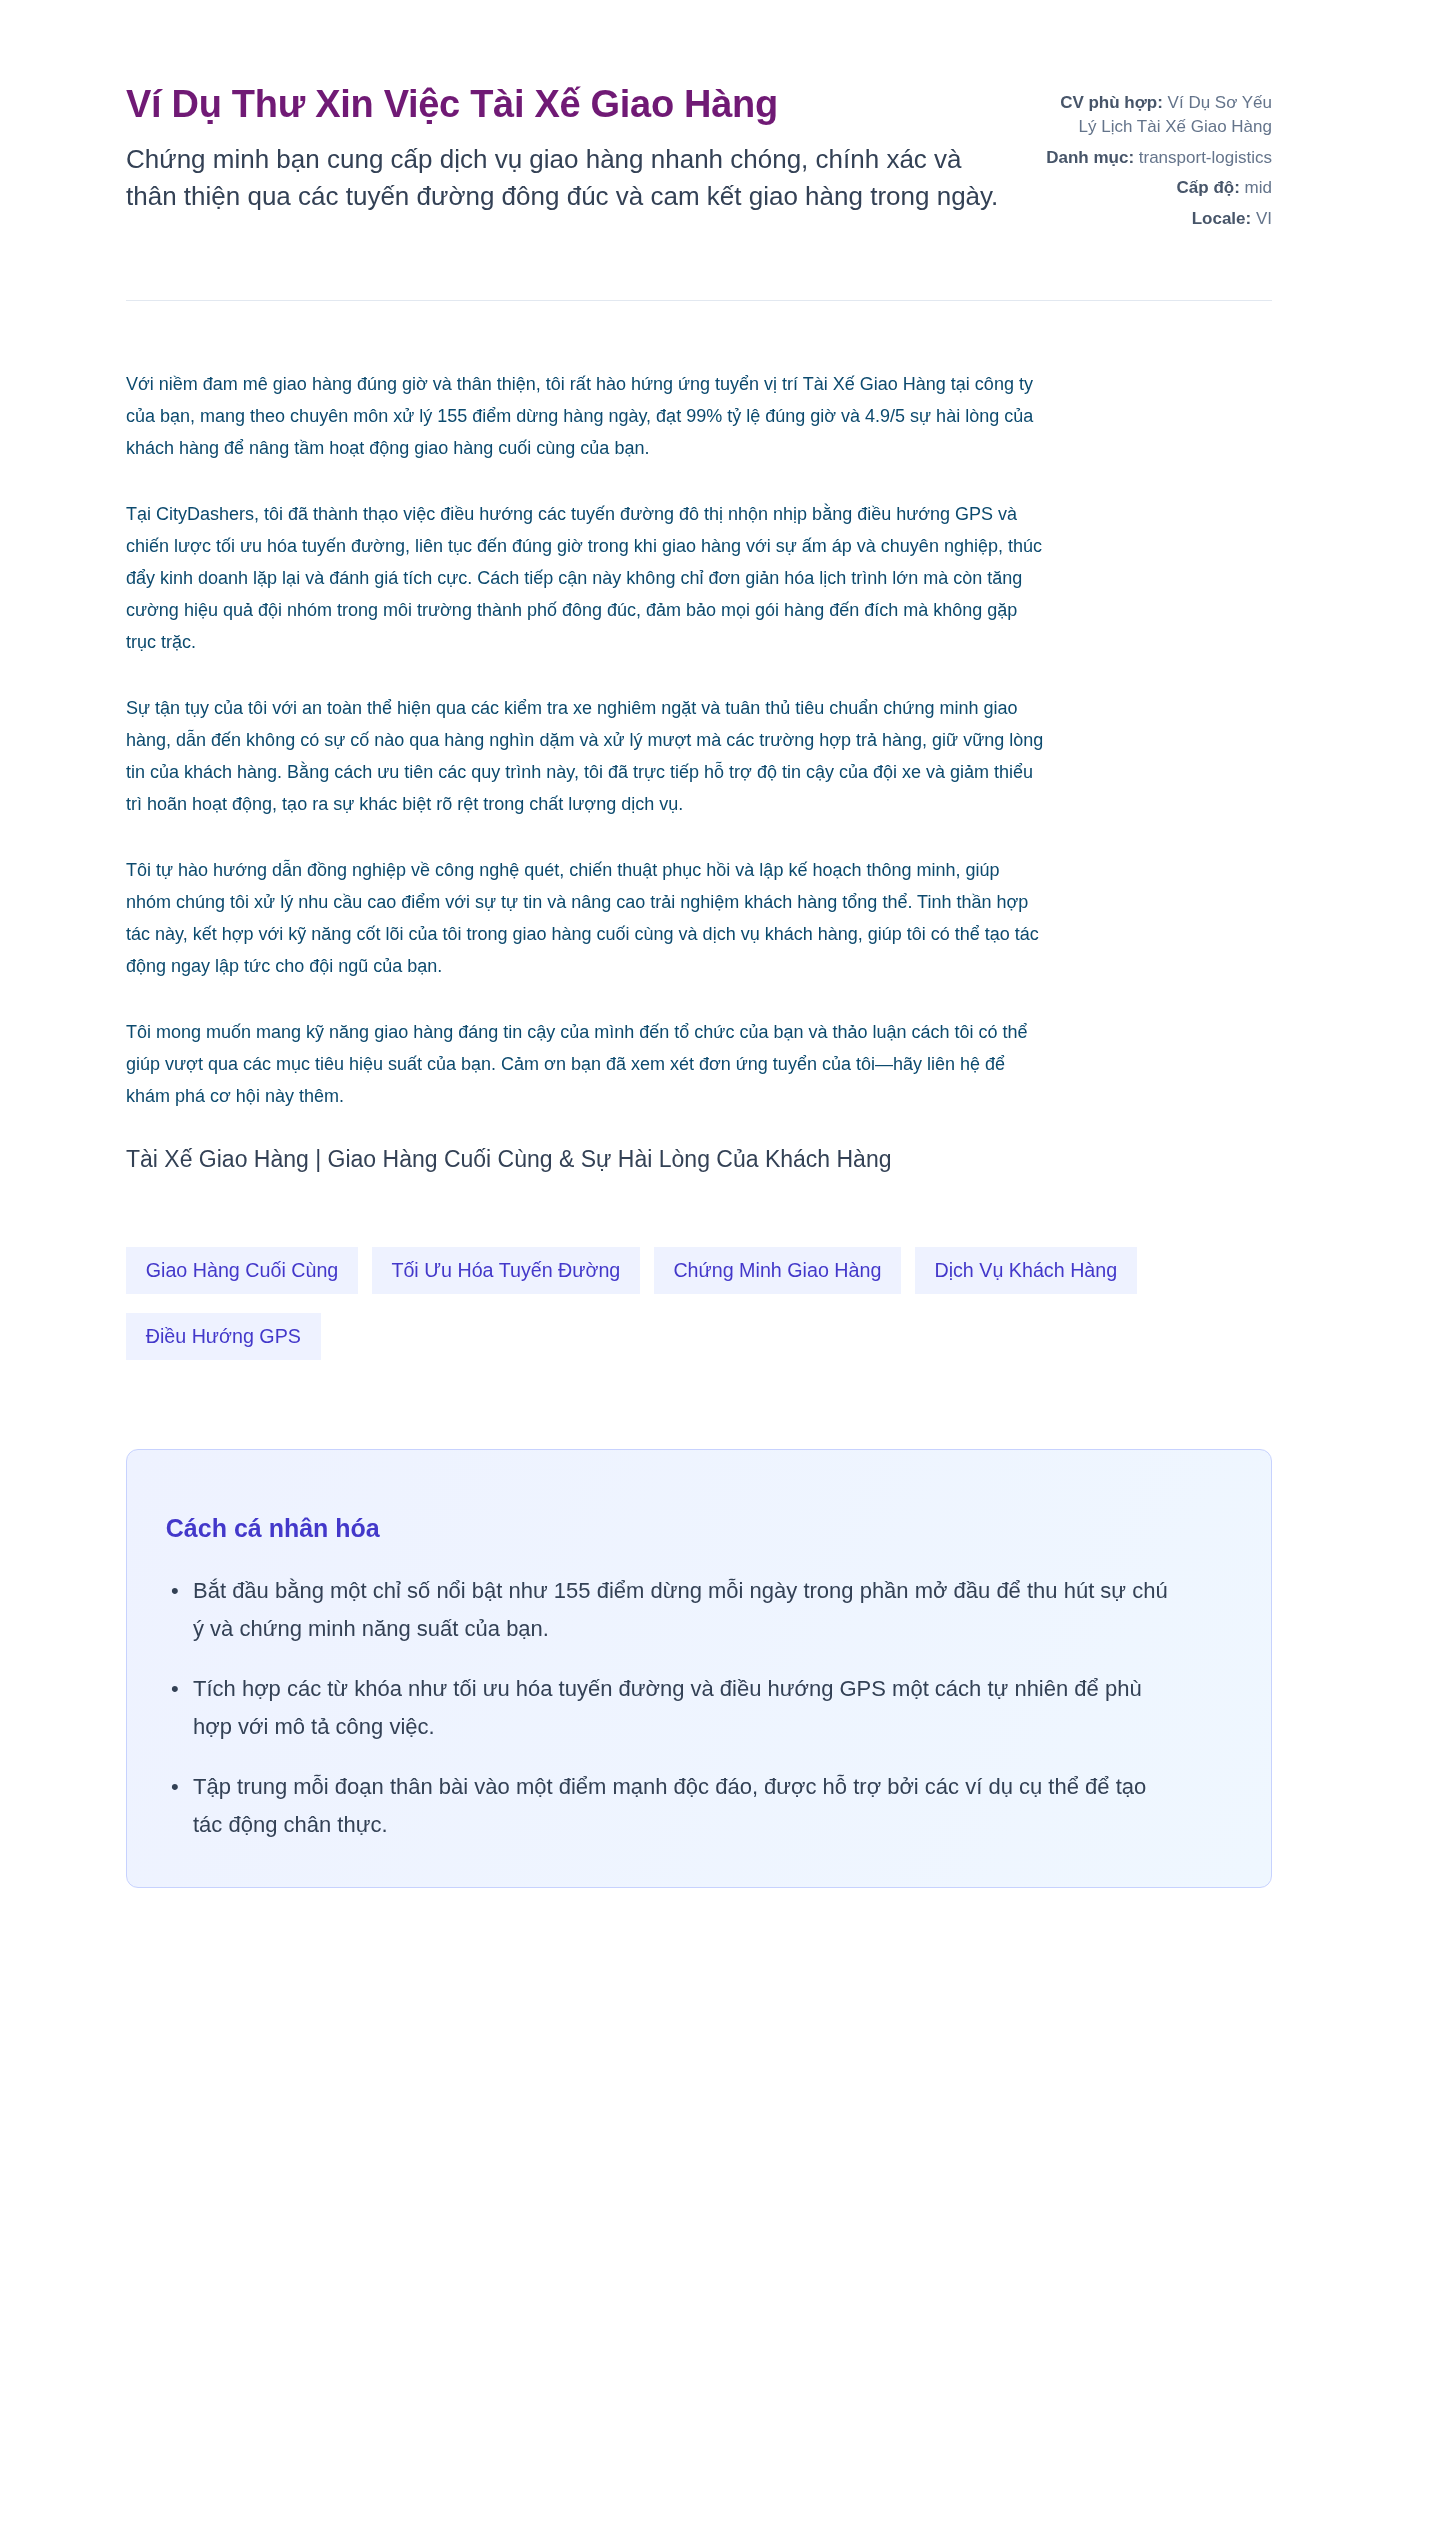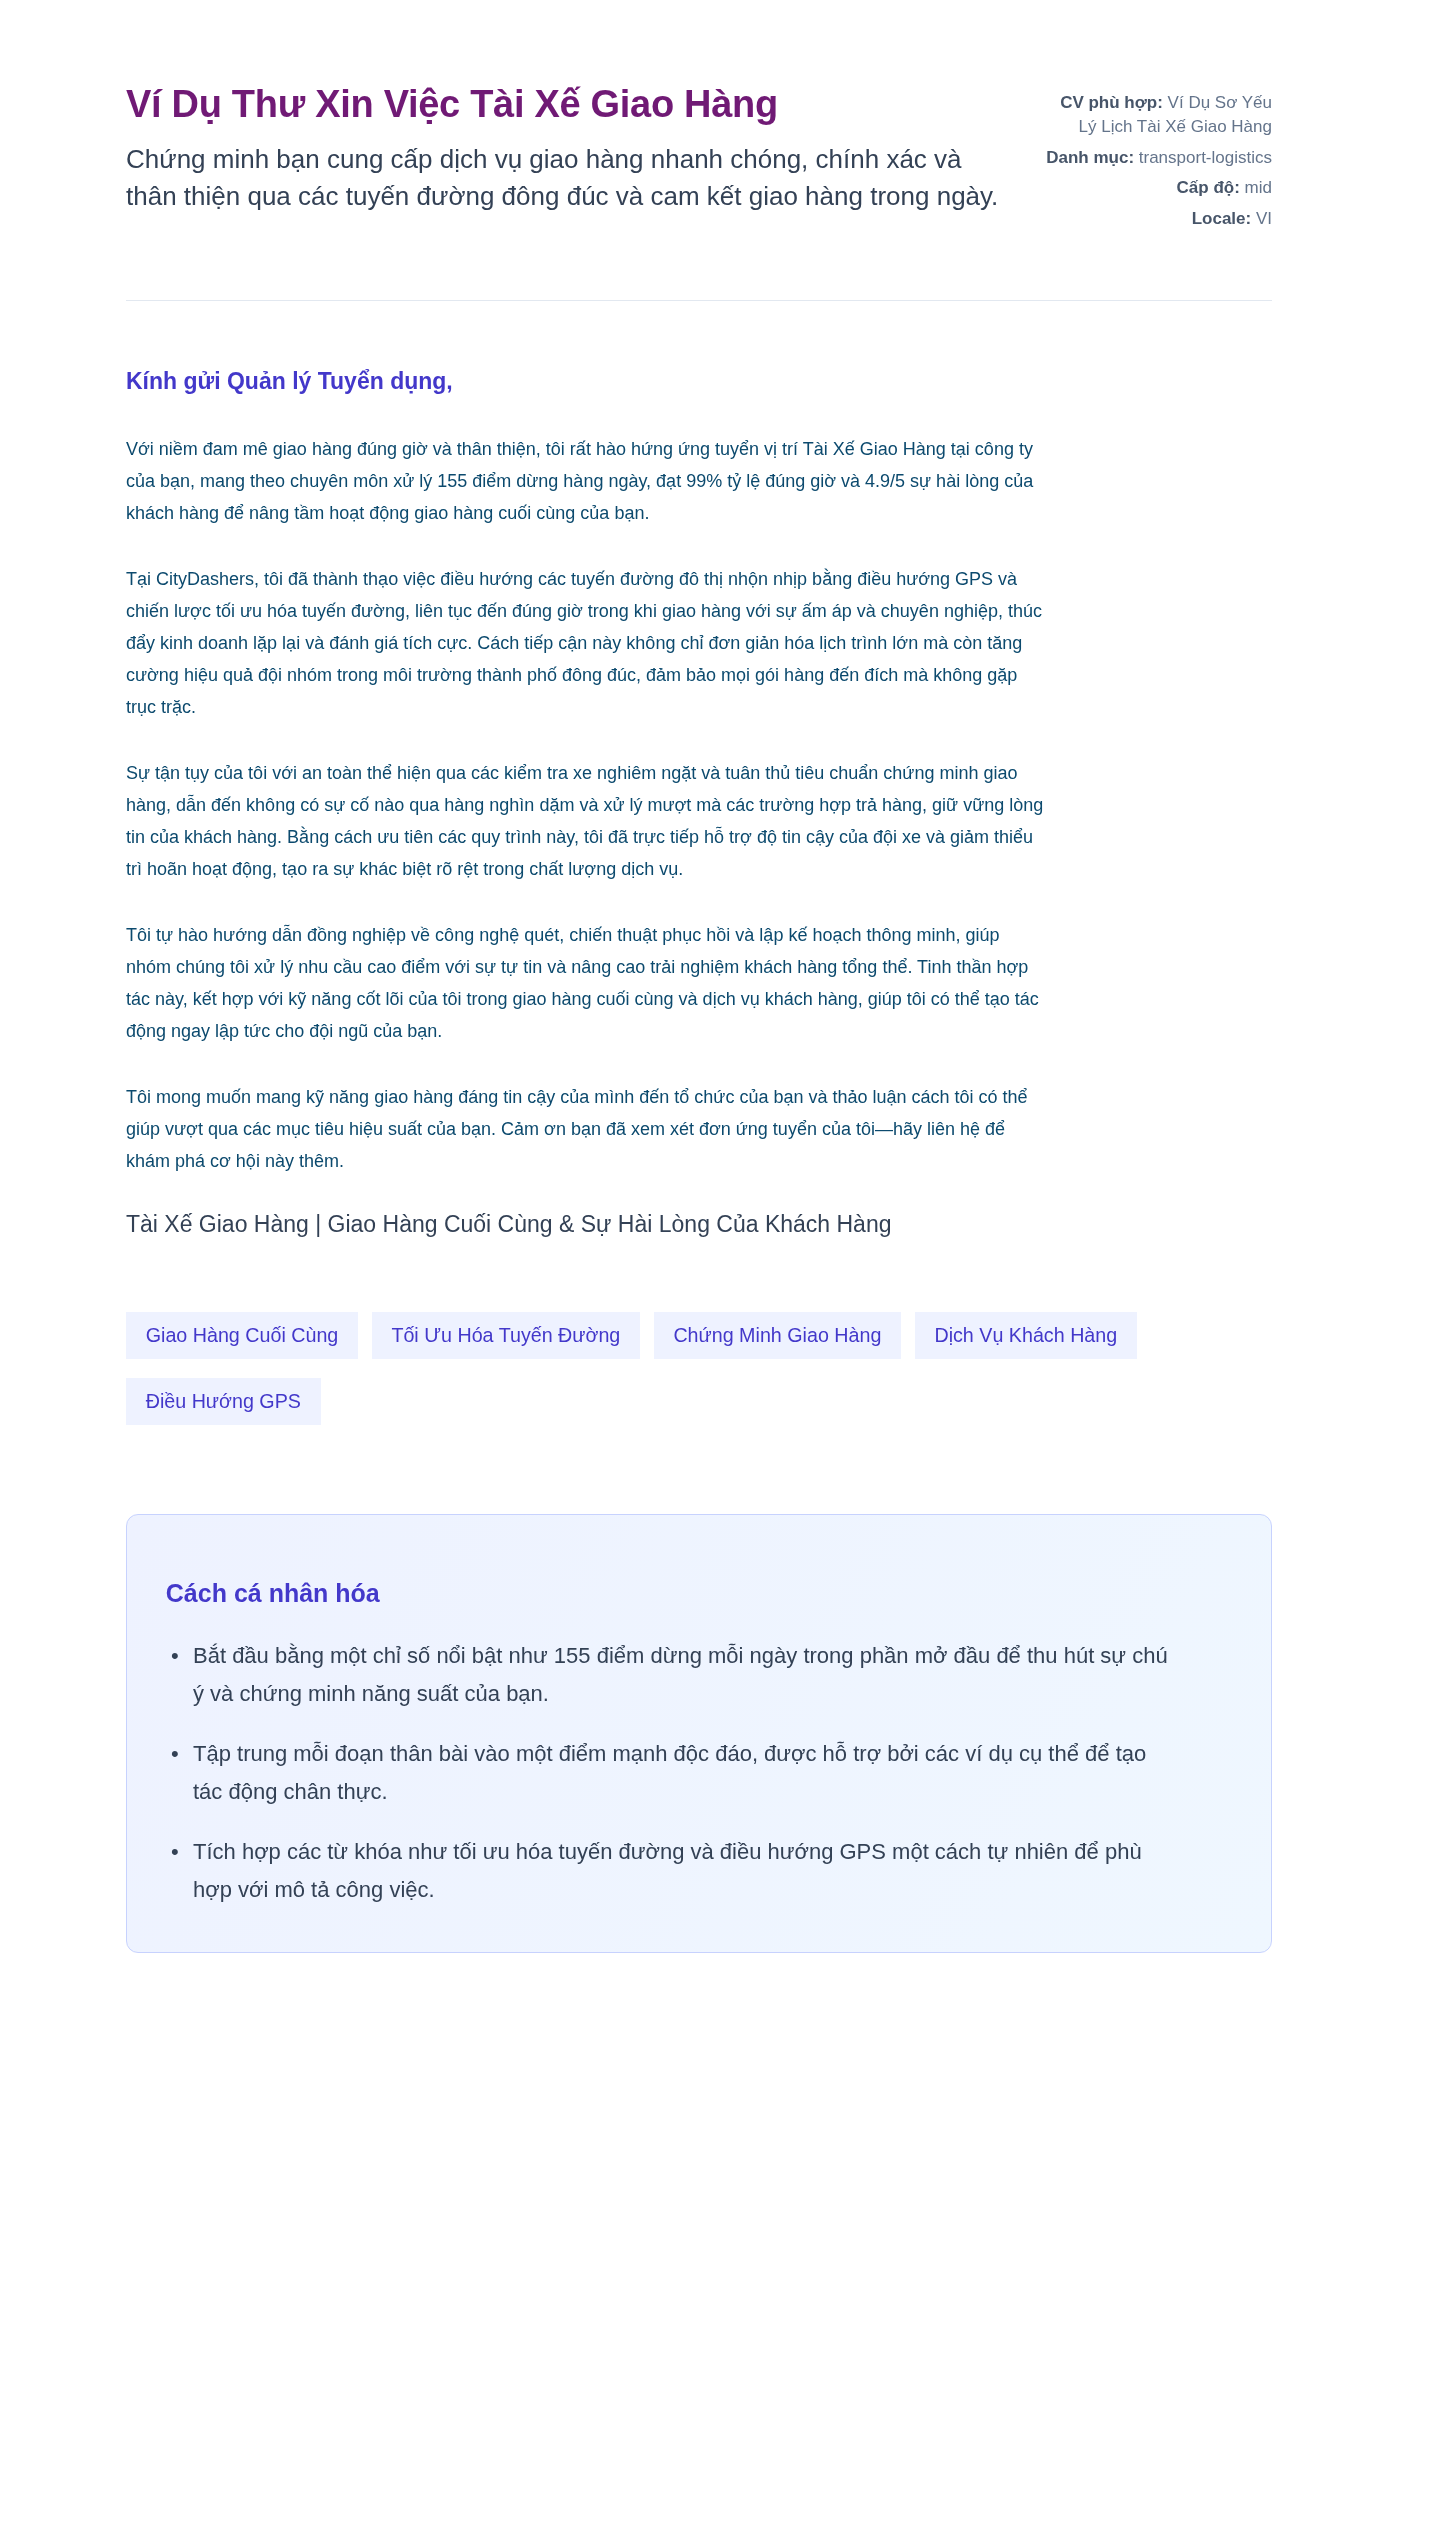--- a/index.html
+++ b/index.html
@@ -83,41 +83,40 @@
         <div class="meta-row">
           <span class="meta-label">Locale:</span>
           <span class="meta-value">VI</span>
         </div>
       </aside>
     </header>
 
     <hr class="divider">
 
     <main class="letter">
-      <p class="greeting">Kính gửi Quản lý Tuyển dụng,</p>
       <p class="para">Với niềm đam mê giao hàng đúng giờ và thân thiện, tôi rất hào hứng ứng tuyển vị trí Tài Xế Giao Hàng tại công ty của bạn, mang theo chuyên môn xử lý 155 điểm dừng hàng ngày, đạt 99% tỷ lệ đúng giờ và 4.9/5 sự hài lòng của khách hàng để nâng tầm hoạt động giao hàng cuối cùng của bạn.</p>
       <p class="para">Tại CityDashers, tôi đã thành thạo việc điều hướng các tuyến đường đô thị nhộn nhịp bằng điều hướng GPS và chiến lược tối ưu hóa tuyến đường, liên tục đến đúng giờ trong khi giao hàng với sự ấm áp và chuyên nghiệp, thúc đẩy kinh doanh lặp lại và đánh giá tích cực. Cách tiếp cận này không chỉ đơn giản hóa lịch trình lớn mà còn tăng cường hiệu quả đội nhóm trong môi trường thành phố đông đúc, đảm bảo mọi gói hàng đến đích mà không gặp trục trặc.</p>
       <p class="para">Sự tận tụy của tôi với an toàn thể hiện qua các kiểm tra xe nghiêm ngặt và tuân thủ tiêu chuẩn chứng minh giao hàng, dẫn đến không có sự cố nào qua hàng nghìn dặm và xử lý mượt mà các trường hợp trả hàng, giữ vững lòng tin của khách hàng. Bằng cách ưu tiên các quy trình này, tôi đã trực tiếp hỗ trợ độ tin cậy của đội xe và giảm thiểu trì hoãn hoạt động, tạo ra sự khác biệt rõ rệt trong chất lượng dịch vụ.</p>
       <p class="para">Tôi tự hào hướng dẫn đồng nghiệp về công nghệ quét, chiến thuật phục hồi và lập kế hoạch thông minh, giúp nhóm chúng tôi xử lý nhu cầu cao điểm với sự tự tin và nâng cao trải nghiệm khách hàng tổng thể. Tinh thần hợp tác này, kết hợp với kỹ năng cốt lõi của tôi trong giao hàng cuối cùng và dịch vụ khách hàng, giúp tôi có thể tạo tác động ngay lập tức cho đội ngũ của bạn.</p>
       <p class="para">Tôi mong muốn mang kỹ năng giao hàng đáng tin cậy của mình đến tổ chức của bạn và thảo luận cách tôi có thể giúp vượt qua các mục tiêu hiệu suất của bạn. Cảm ơn bạn đã xem xét đơn ứng tuyển của tôi—hãy liên hệ để khám phá cơ hội này thêm.</p>
       <p class="signature-role">Tài Xế Giao Hàng | Giao Hàng Cuối Cùng &amp; Sự Hài Lòng Của Khách Hàng</p>
     </main>
 
     <div class="tags">
       <span class="tag">Giao Hàng Cuối Cùng</span>
       <span class="tag">Tối Ưu Hóa Tuyến Đường</span>
       <span class="tag">Chứng Minh Giao Hàng</span>
       <span class="tag">Dịch Vụ Khách Hàng</span>
       <span class="tag">Điều Hướng GPS</span>
     </div>
 
     <aside class="callout">
       <h2 class="callout-title">Cách cá nhân hóa</h2>
       <ul class="callout-list">
         <li>Bắt đầu bằng một chỉ số nổi bật như 155 điểm dừng mỗi ngày trong phần mở đầu để thu hút sự chú ý và chứng minh năng suất của bạn.</li>
+        <li>Tích hợp các từ khóa như tối ưu hóa tuyến đường và điều hướng GPS một cách tự nhiên để phù hợp với mô tả công việc.</li>
         <li>Tập trung mỗi đoạn thân bài vào một điểm mạnh độc đáo, được hỗ trợ bởi các ví dụ cụ thể để tạo tác động chân thực.</li>
-        <li>Tích hợp các từ khóa như tối ưu hóa tuyến đường và điều hướng GPS một cách tự nhiên để phù hợp với mô tả công việc.</li>
       </ul>
     </aside>
 
   </div>
 </div>
 
 
 </body></html>

